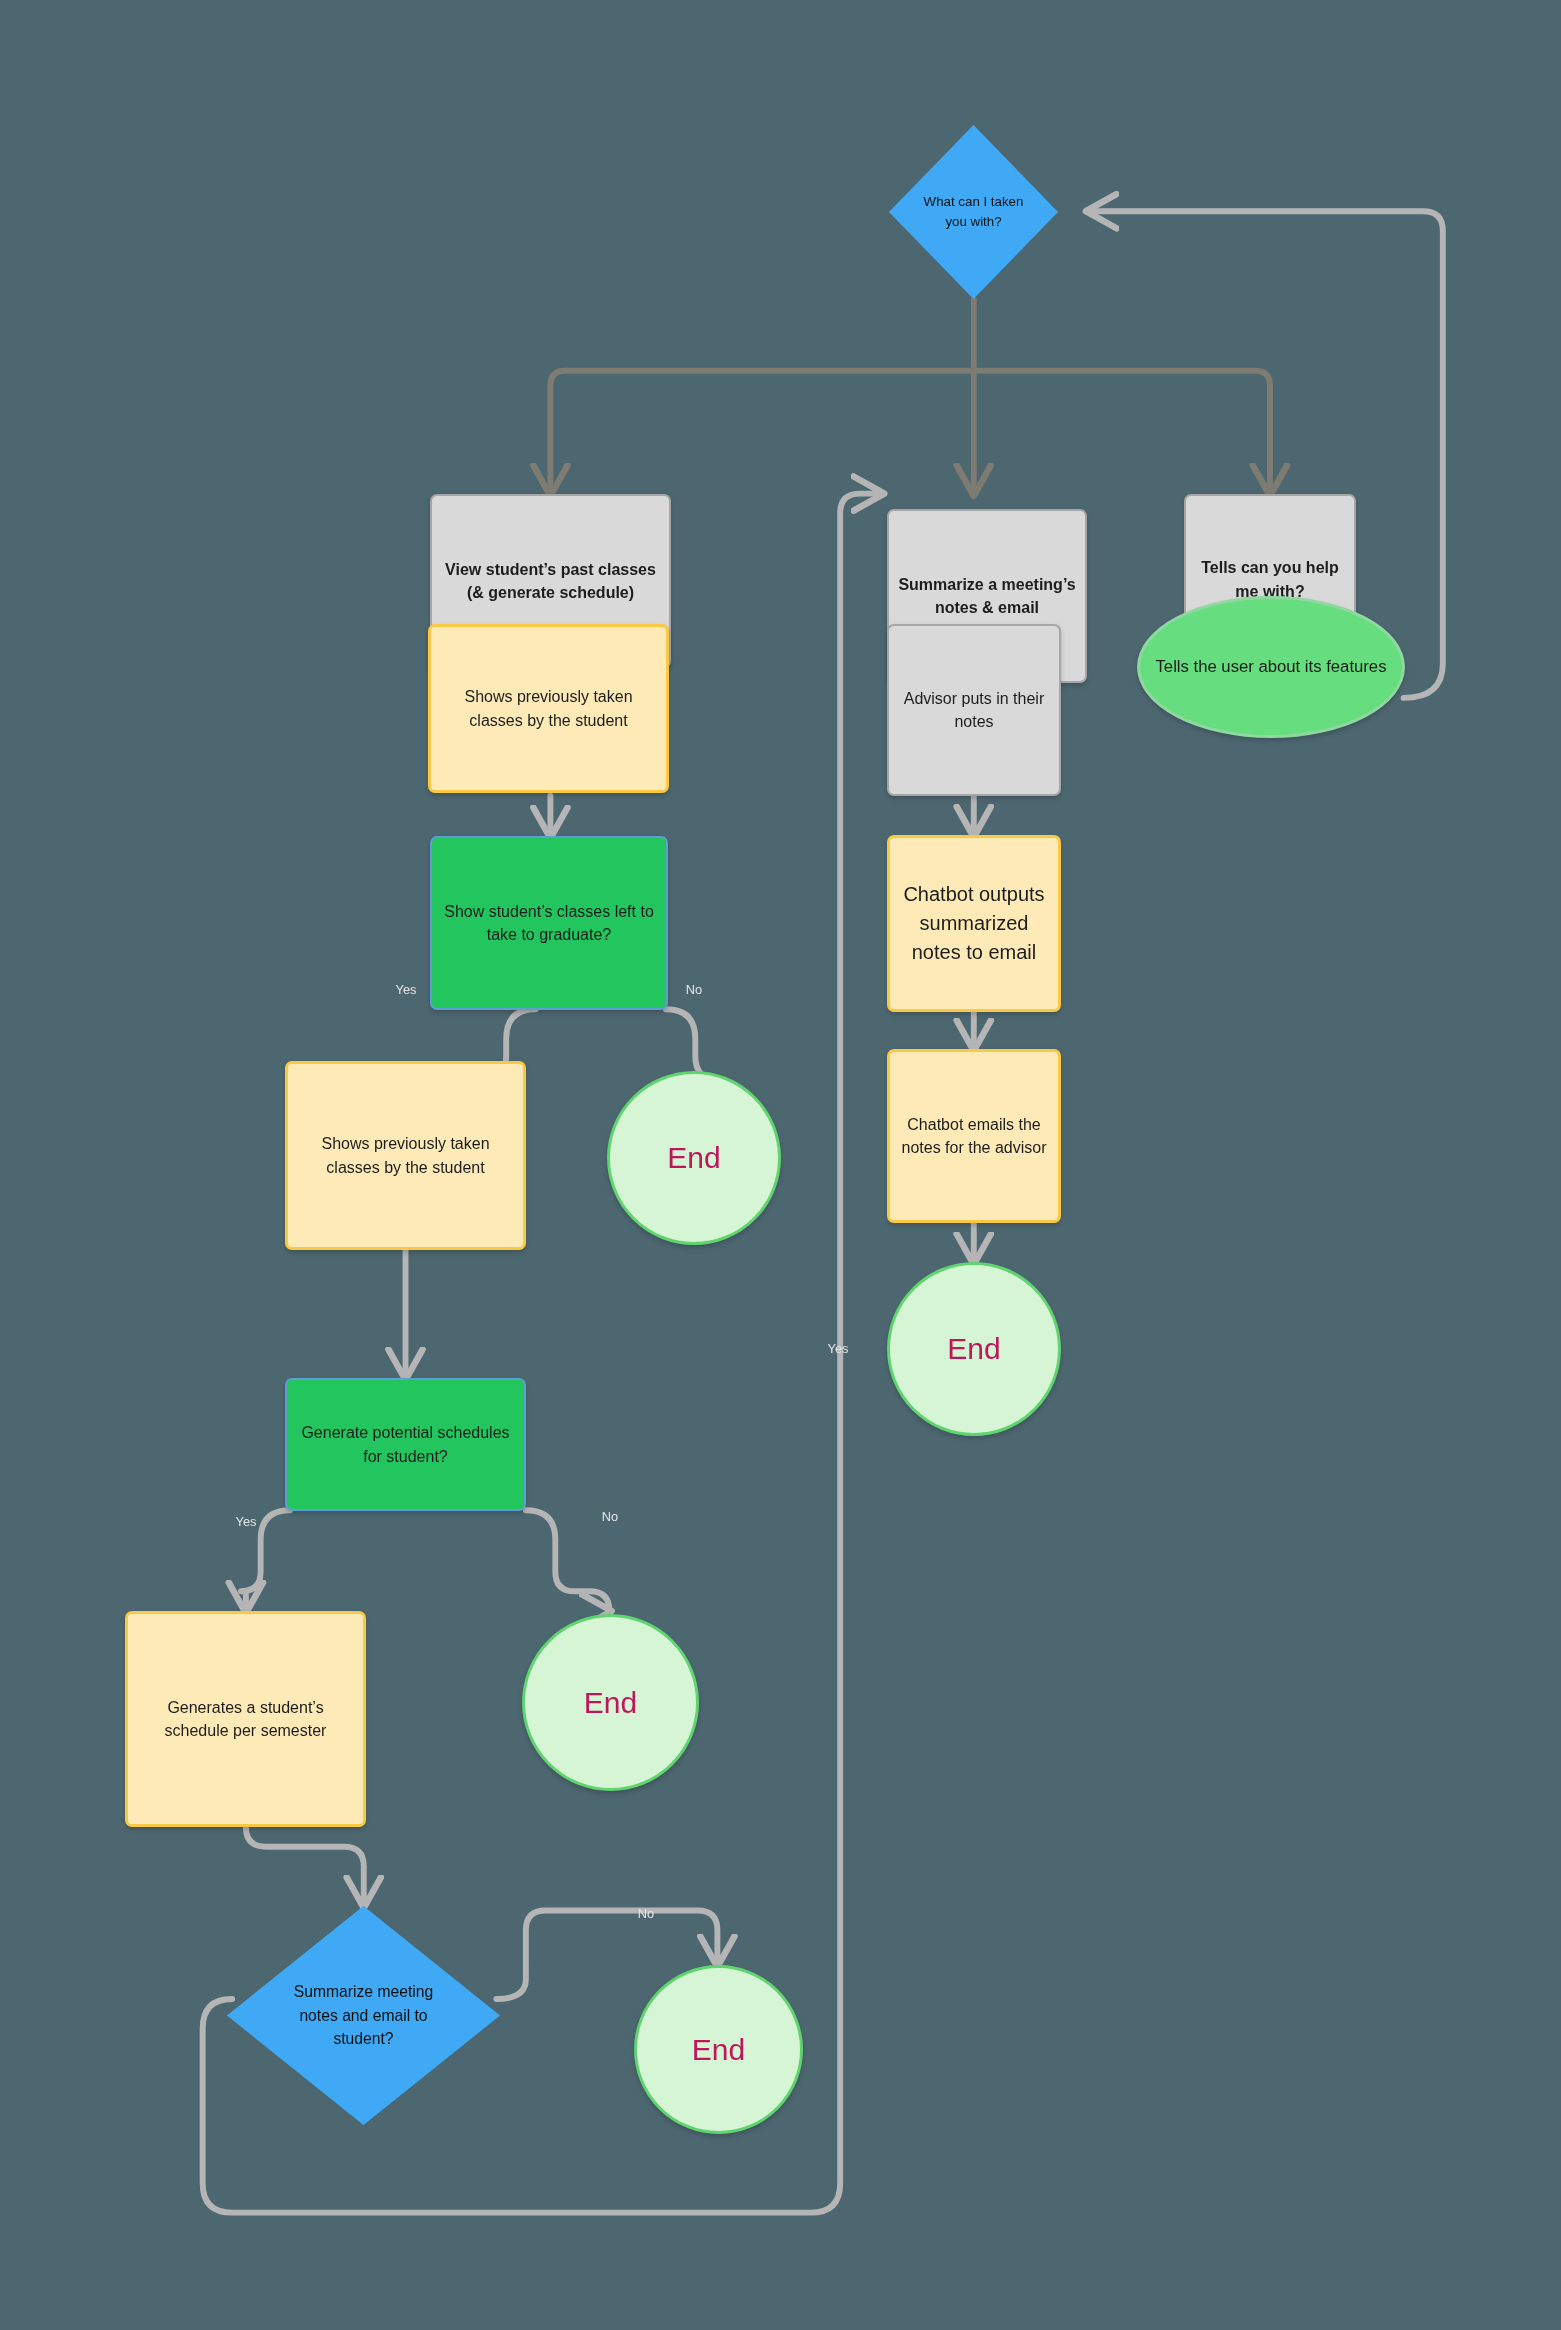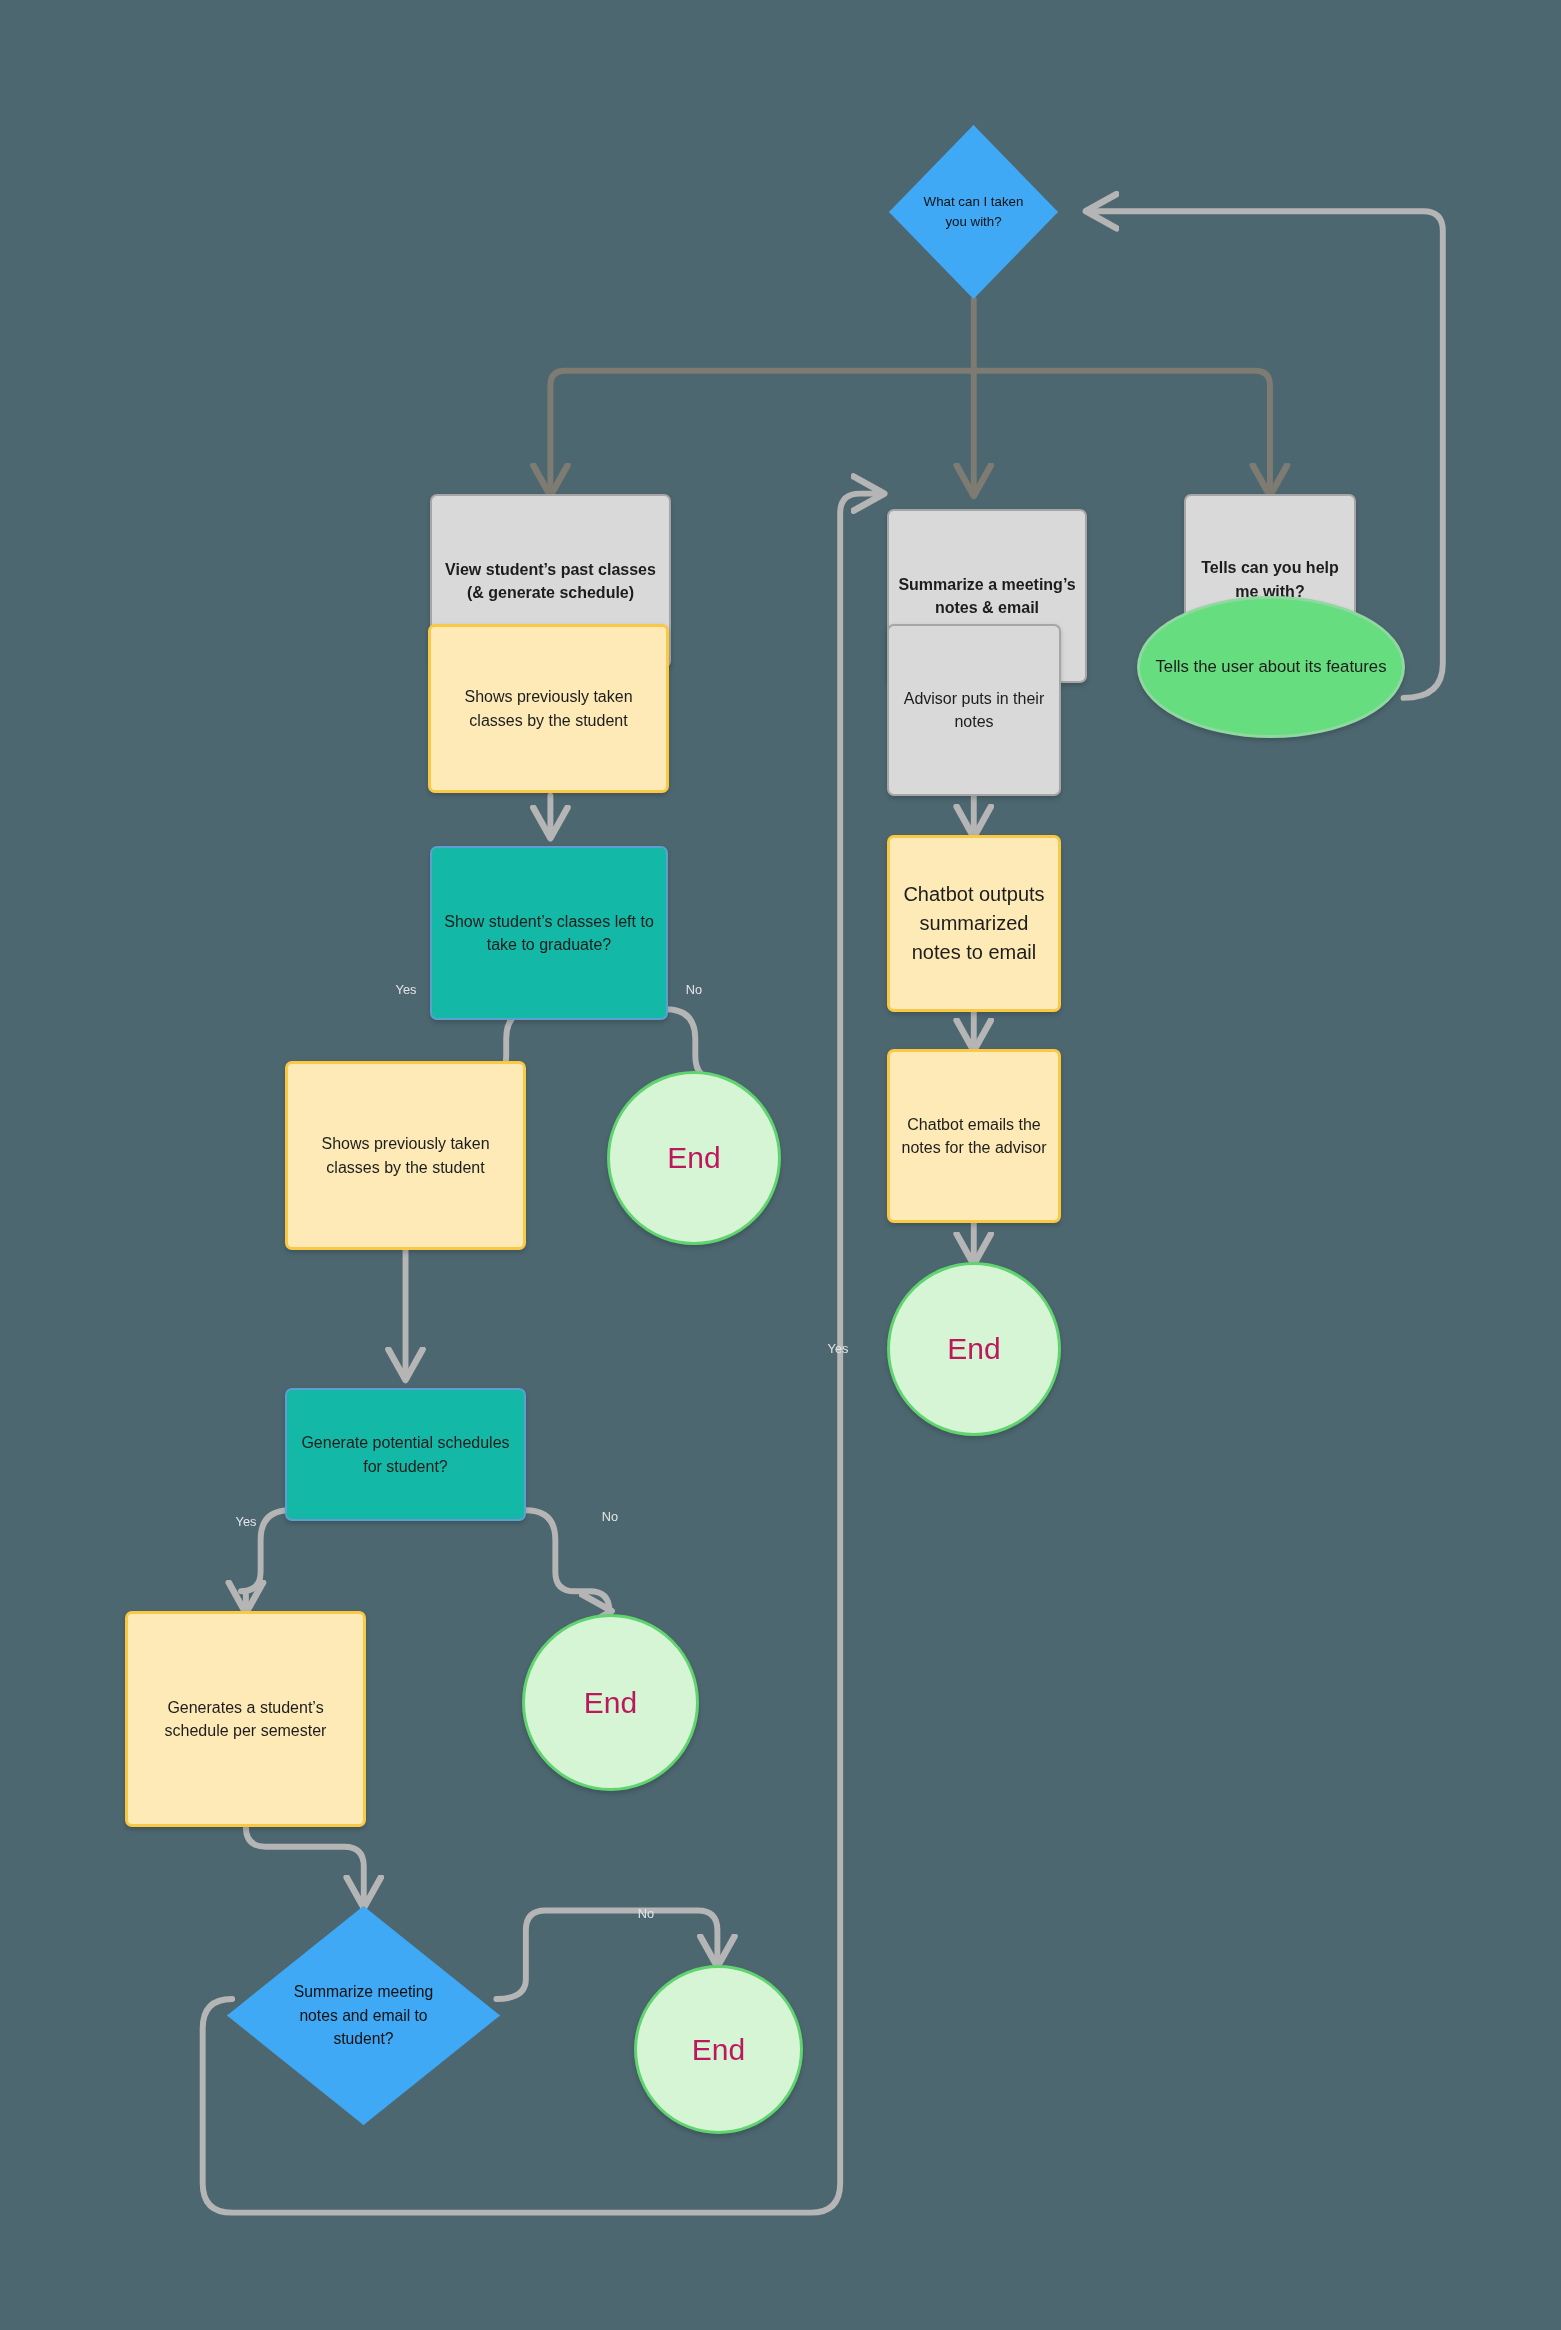--- a/index.html
+++ b/index.html
@@ -18,22 +18,22 @@
   
   .gray{background:#d9d9d9;border:2.9px solid #a6a6a6;border-radius:6.9px;
         box-shadow:0 2.9px 4.9px rgba(0,0,0,.18);}
   .gray.bold .txt{font-weight:bold;}
 
   
   .yellow{background:#fdeab7;border:3.4px solid #fac944;border-radius:6.9px;
           box-shadow:0 2.9px 4.9px rgba(0,0,0,.18);}
 
   
-  .blue{background:#14b8a6;border:2.9px solid #5c9fd1;border-radius:6.9px;
-        box-shadow:0 2.9px 4.9px rgba(0,0,0,.18);margin-top:10px;}
+  .blue{background:#22c55e;border:2.9px solid #5c9fd1;border-radius:6.9px;
+        box-shadow:0 2.9px 4.9px rgba(0,0,0,.18);}
 
   
   .endcirc{background:#d5f5d5;border:3.9px solid #5fd46f;border-radius:50%;
            box-shadow:0 2.9px 4.9px rgba(0,0,0,.18);}
   .endcirc .txt{font-size:30px;color:#be185d;}
 
   .greenellipse{background:#66dd7e;border:3.9px solid #8fd8a0;border-radius:50%;
                 box-shadow:0 2.9px 4.9px rgba(0,0,0,.18);}
 
   

